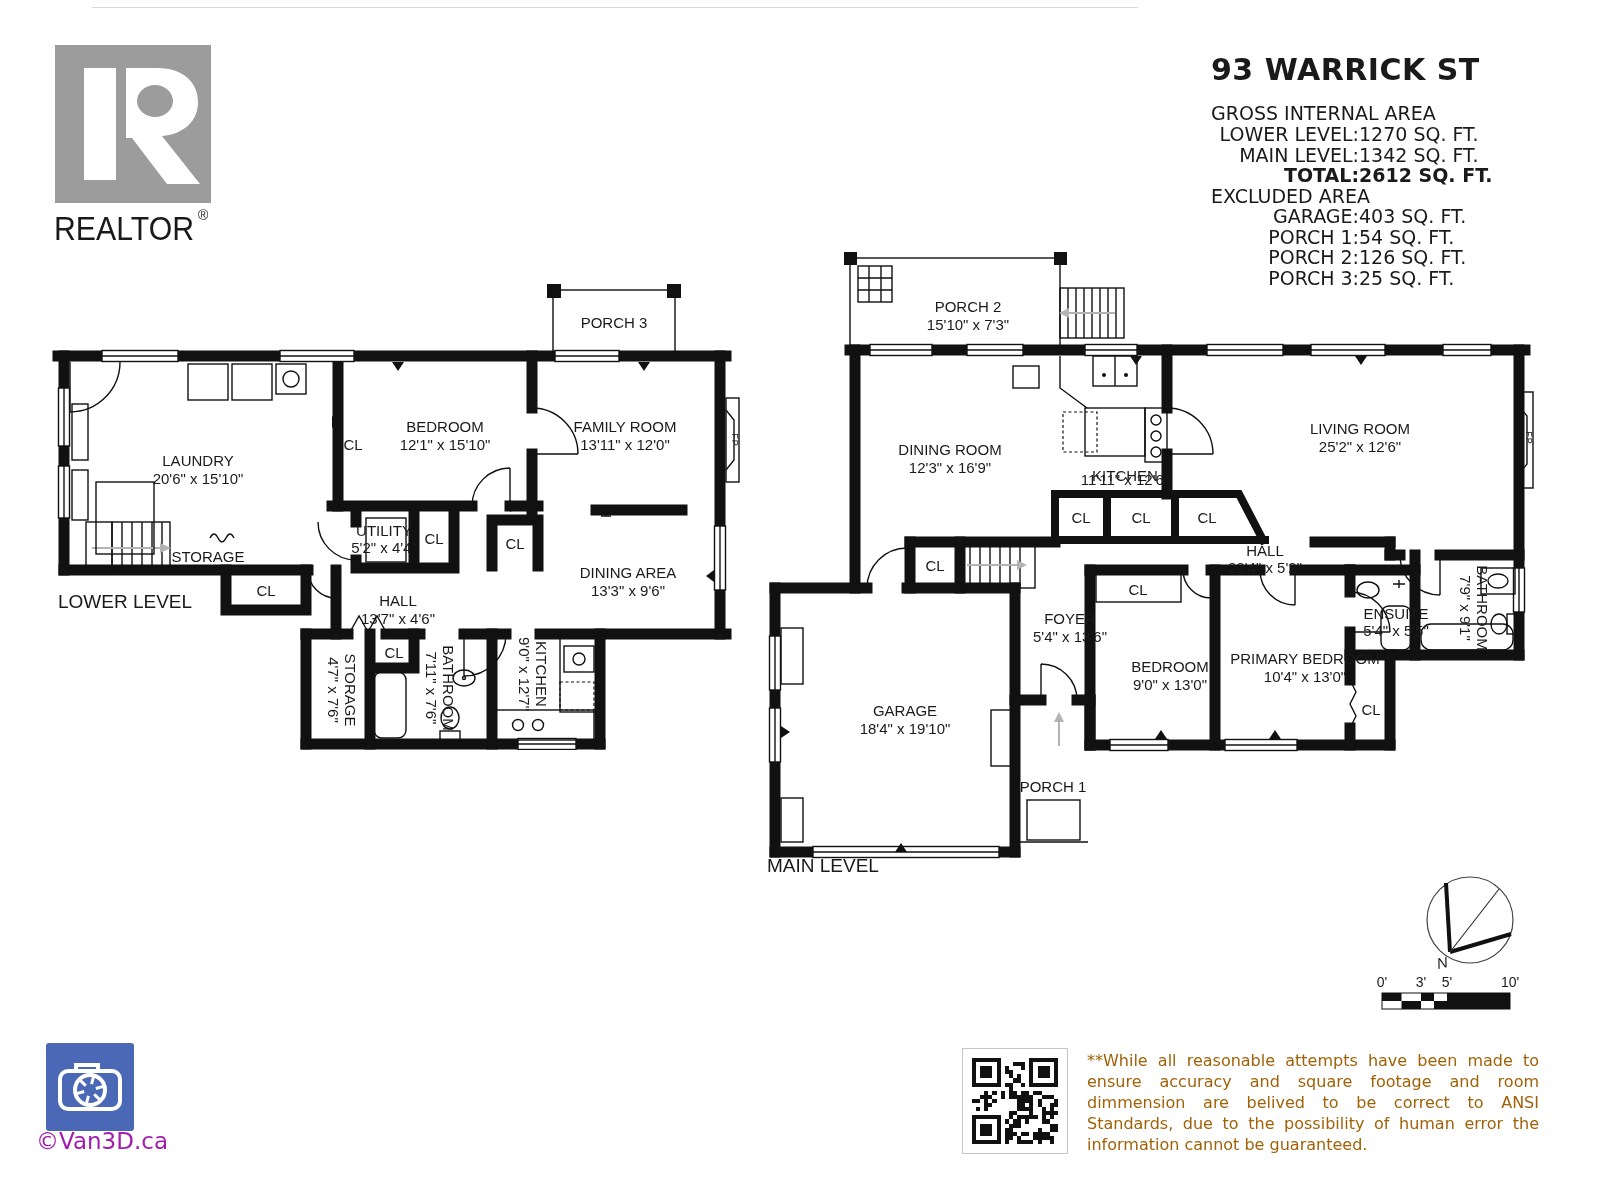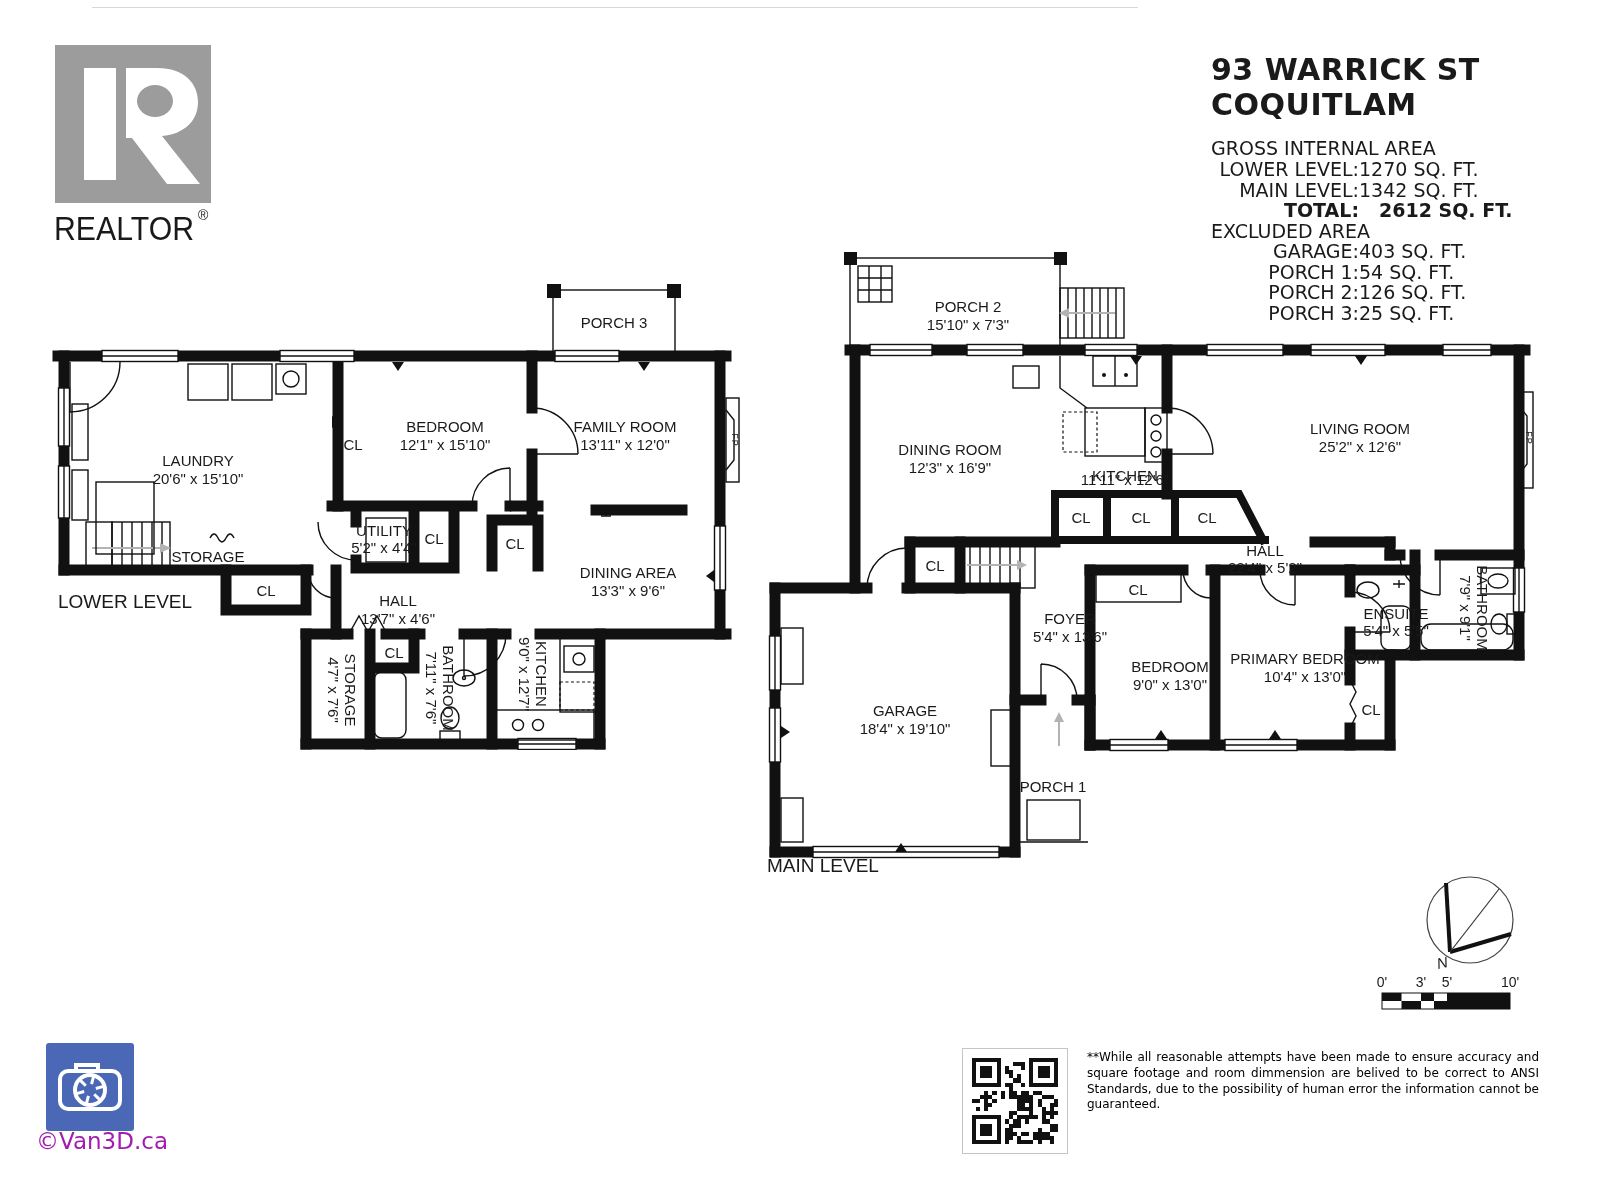--- a/index.html
+++ b/index.html
@@ -6,21 +6,21 @@
   #canvas{position:relative;width:1600px;height:1200px;background:#fff;overflow:hidden;
           font-family:"DejaVu Sans","Liberation Sans",sans-serif;color:#1a1a1a;}
   .topline{position:absolute;left:92px;top:7px;width:1046px;height:1px;background:#d8d8d8;}
 
   
   .header{position:absolute;left:1211px;top:52px;width:330px;}
   .addr{font-size:30px;font-weight:bold;line-height:35px;letter-spacing:0.5px;}
   .gross{font-size:19px;line-height:21px;margin-top:16px;}
   .arow{display:flex;font-size:19px;line-height:20.5px;}
   .arow .lbl{width:148px;flex:none;text-align:right;}
-  .arow.b{font-weight:bold;gap:20px;}
+  .arow.b{font-weight:bold;}
 
   
   .plan{position:absolute;}
   svg text{font-family:"Liberation Sans","DejaVu Sans",sans-serif;fill:#1a1a1a;}
   .rname{font-size:15px;}
   .rdim{font-size:15px;}
   .cl{font-size:15px;}
   .fp{font-size:9px;letter-spacing:1px;}
   .ltitle{font-size:19px;}
 
@@ -35,21 +35,21 @@
 
   
   .realtor{position:absolute;left:12px;top:44px;margin-left:42px;}
   
   .van3d{position:absolute;left:45px;top:1042px;}
   .vancap{position:absolute;left:36px;top:1128px;font-size:23px;color:#a21caf;}
   
   .qrbox{position:absolute;left:962px;top:1048px;width:104px;height:104px;background:#fff;border:1px solid #c5c5c5;}
   .qrbox svg{position:absolute;left:9px;top:9px;}
   
-  .disc{position:absolute;left:1087px;top:1050px;width:452px;font-size:12px;line-height:1.32;text-align:justify;color:#000000;}
+  .disc{position:absolute;left:1087px;top:1050px;width:452px;font-size:16px;line-height:1.32;text-align:justify;color:#a16207;}
   
   .compass{position:absolute;left:1420px;top:872px;}
   .scale{position:absolute;left:1368px;top:974px;}
 </style>
 </head>
 <body>
 
 <div id="canvas">
   <div class="topline"></div>
 
@@ -59,21 +59,20 @@
       <rect x="30" y="24" width="32" height="112" fill="#fff"></rect>
       <path d="M72 24 H103 C131 24 144 40 144 58 C144 76 131 90 108 92 L146 140 H113 L78 94 H72 Z" fill="#fff"></path>
       <ellipse cx="101" cy="57" rx="18" ry="16" fill="#9c9c9c"></ellipse>
       <text x="0" y="196" font-size="34" fill="#9c9c9c" textLength="140" lengthAdjust="spacingAndGlyphs">REALTOR</text>
       <text x="144" y="176" font-size="14" fill="#9c9c9c">®</text>
     </svg>
   </div>
 
   <div class="header">
     <div class="addr">93 WARRICK ST</div>
-    <div class="addr">COQUITLAM</div>
     <div class="gross">GROSS INTERNAL AREA</div>
     <div class="arow">
       <span class="lbl">LOWER LEVEL:</span>
       <span class="val">1270 SQ. FT.</span>
     </div>
     <div class="arow">
       <span class="lbl">MAIN LEVEL:</span>
       <span class="val">1342 SQ. FT.</span>
     </div>
     <div class="arow b">

